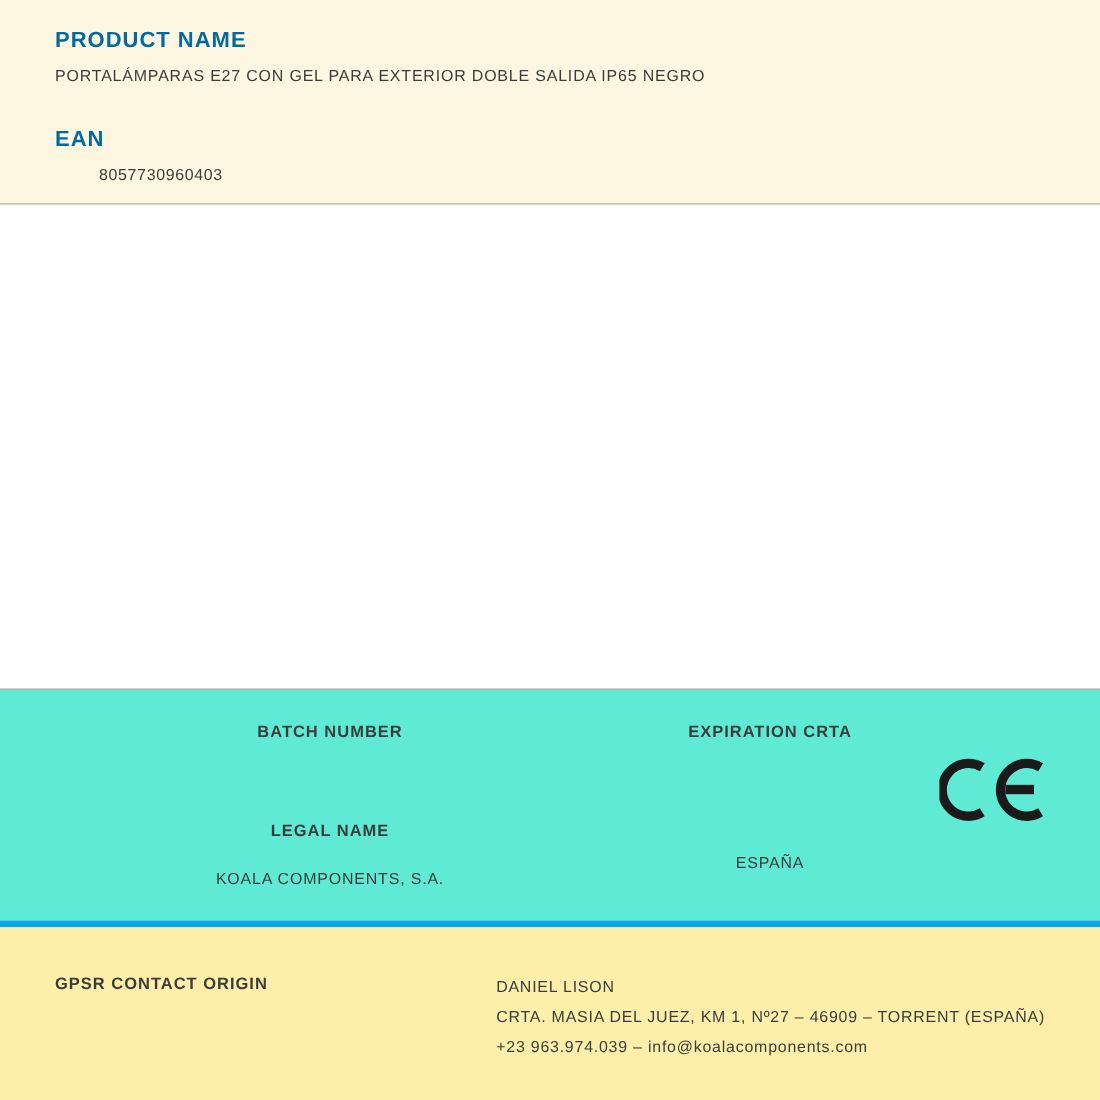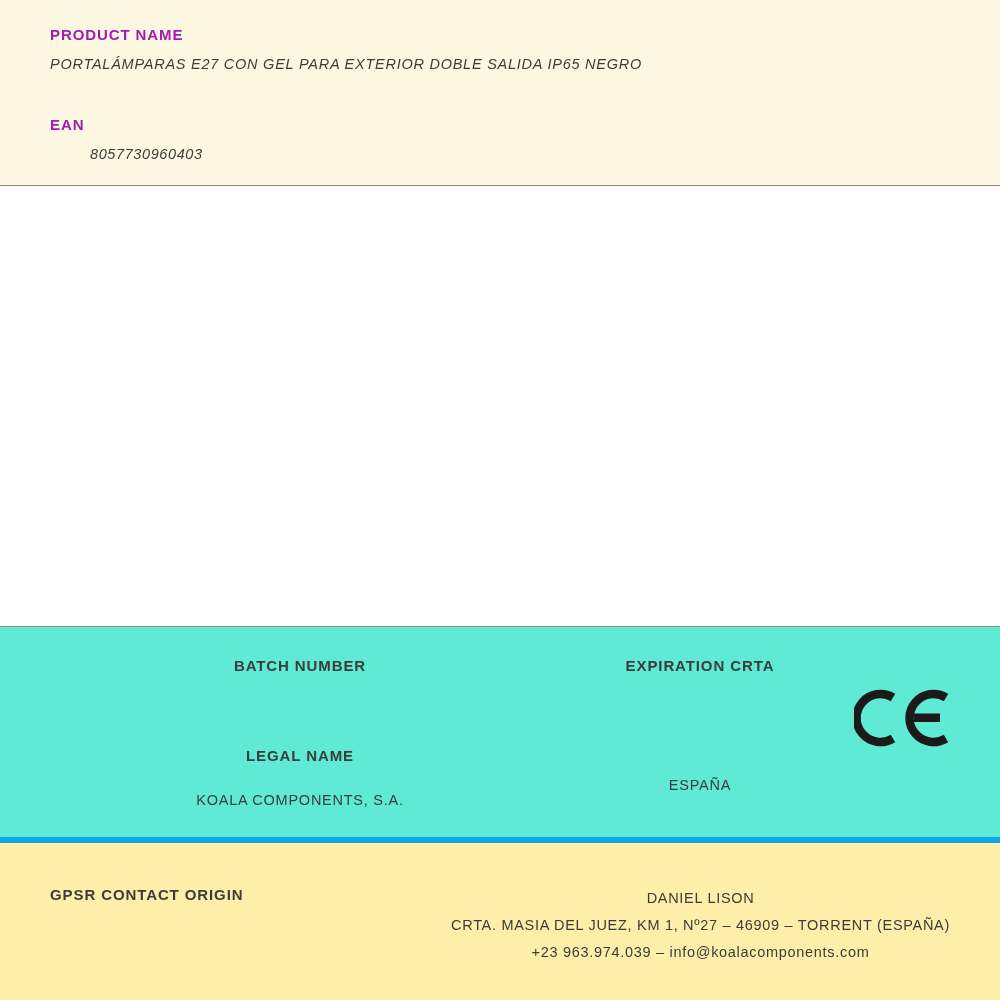--- a/index.html
+++ b/index.html
@@ -25,34 +25,33 @@
   
   .top-section {
     background: #fdf6e0;
     height: 186px;
     box-sizing: border-box;
     padding: 24px 50px 0 50px;
     border-bottom: 1px solid #8e8d86;
     position: relative;
   }
   .field-label {
-    font-size: 15px;
+    font-size: 20px;
     font-weight: bold;
     letter-spacing: 0.9px;
-    color: #a21caf;
+    color: #0369a1;
     margin: 0;
     padding: 0;
   }
   .field-value {
     font-size: 14.5px;
     letter-spacing: 0.75px;
     color: #3c3c3a;
     margin: 0;
     padding: 0;
-    font-style: italic;
   }
   .field-block-1 { position: absolute; left: 50px; top: 26px; }
   .field-block-1 .field-value { margin-top: 13px; }
   .field-block-2 { position: absolute; left: 50px; top: 116px; }
   .field-block-2 .field-value { margin-top: 13px; letter-spacing: 0.6px; margin-left: 40px; }
 
   
   .middle-section {
     background: #ffffff;
     flex: 1 1 auto;
@@ -116,21 +115,21 @@
     top: 43px;
     font-size: 15px;
     font-weight: bold;
     letter-spacing: 0.9px;
     color: #3c3c3a;
   }
   .contact-lines {
     position: absolute;
     right: 50px;
     top: 42px;
-    text-align: center;
+    text-align: left;
   }
   .contact-lines div {
     font-size: 14.5px;
     letter-spacing: 0.7px;
     color: #3c3c3a;
     line-height: 27px;
   }
 </style>
 </head>
 <body>

